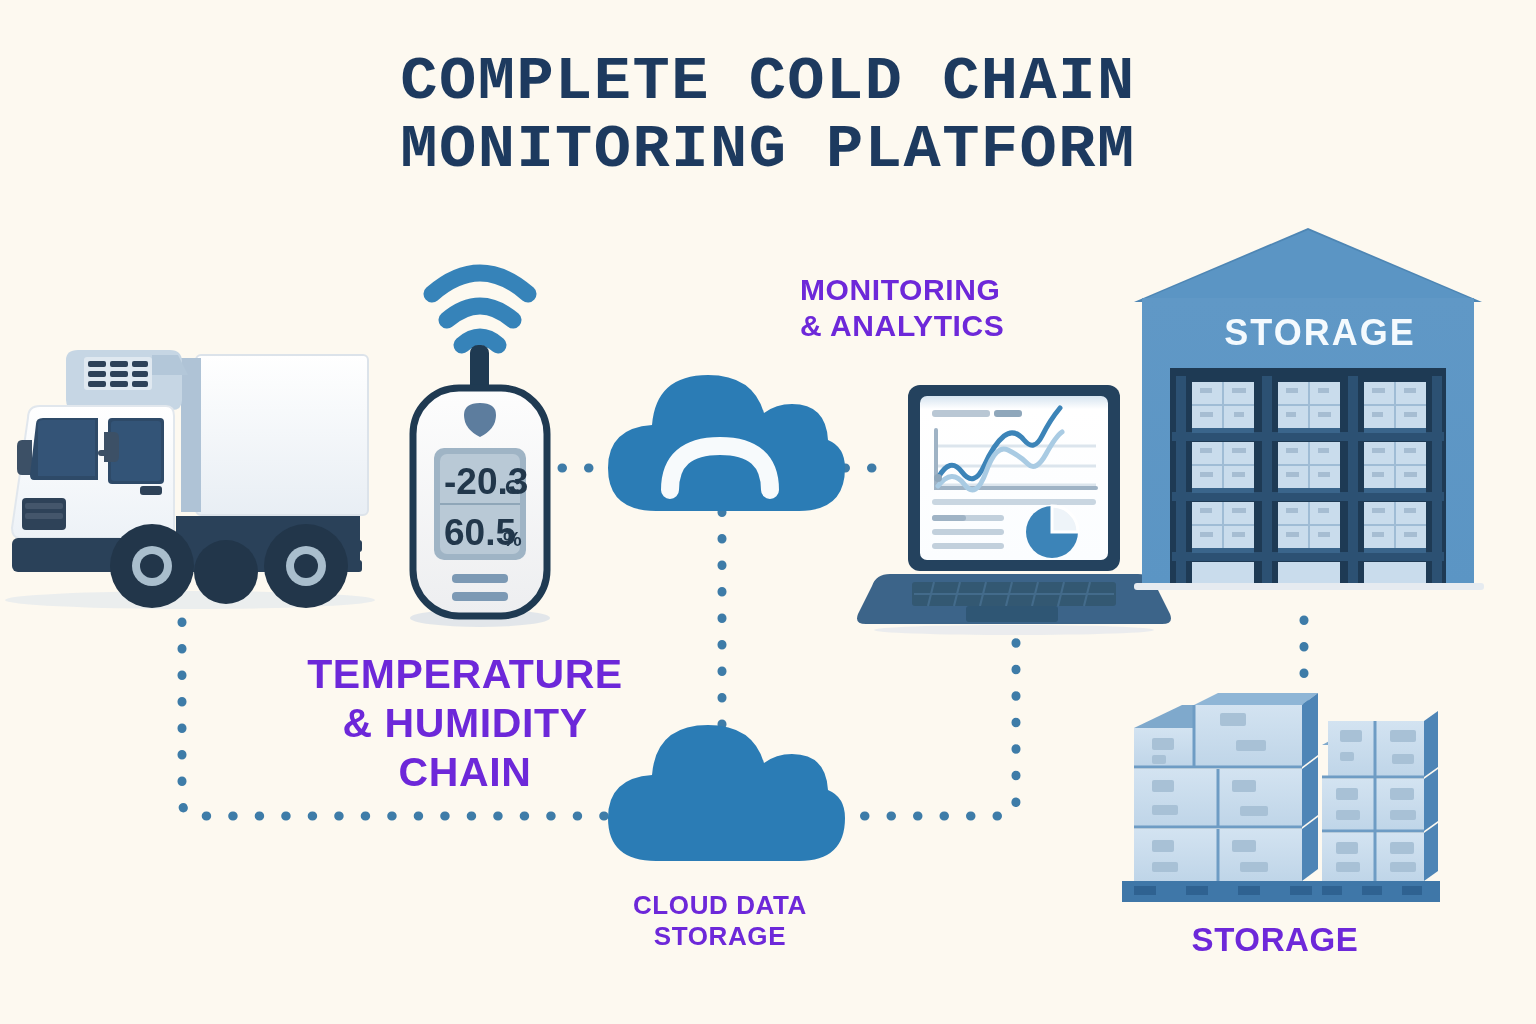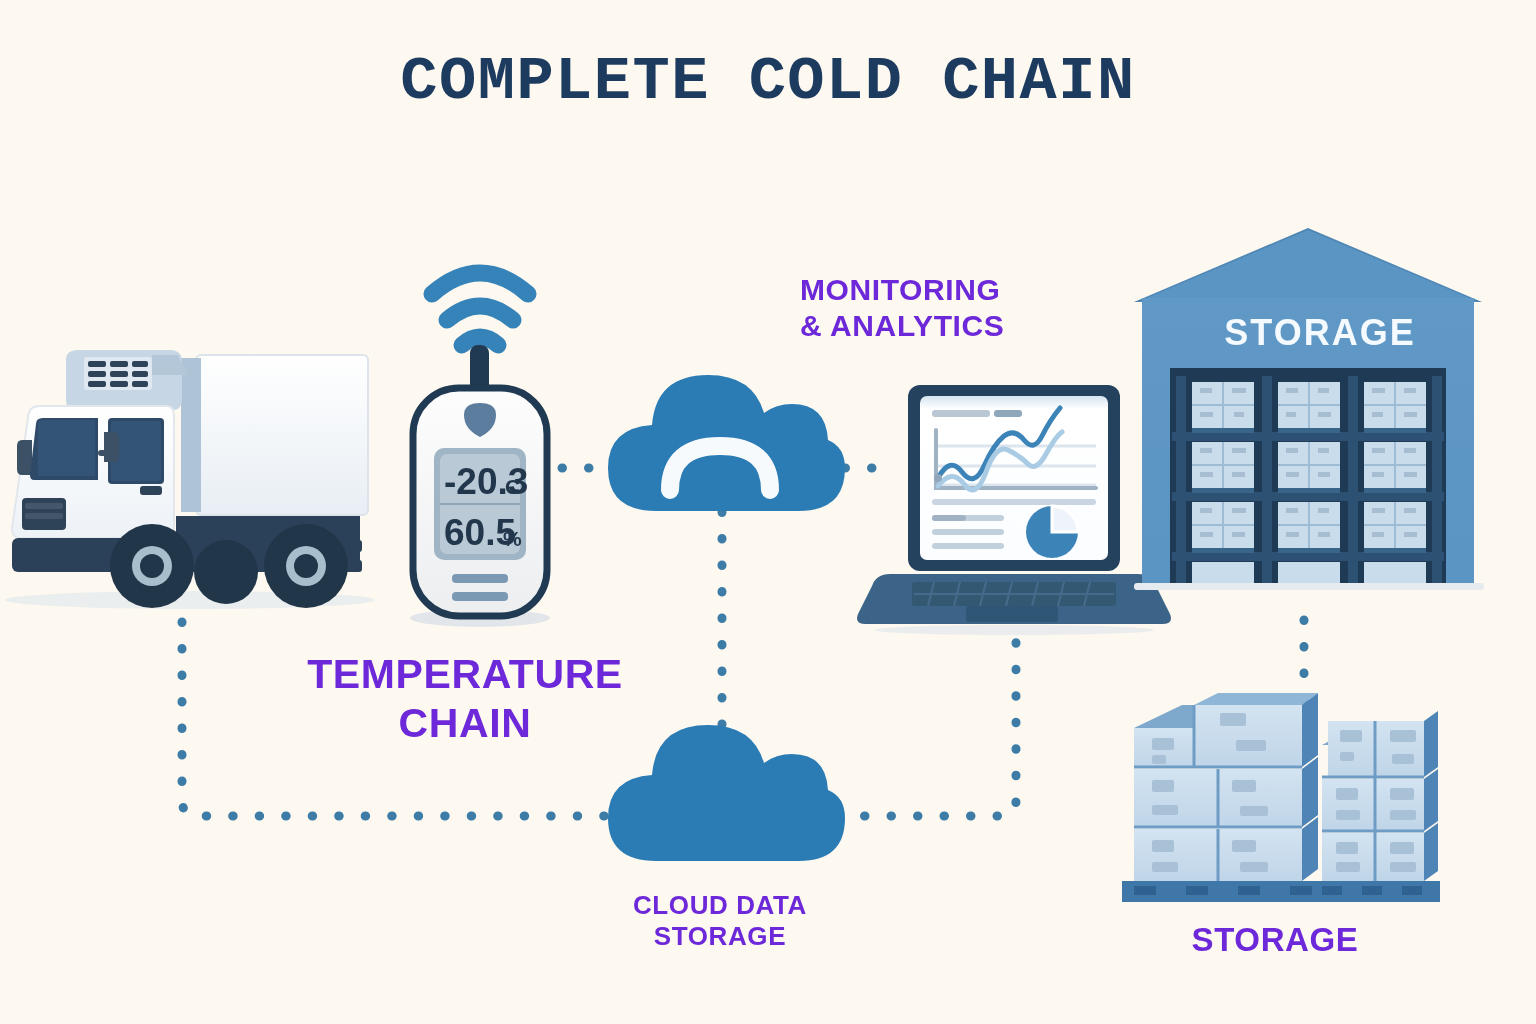--- a/index.html
+++ b/index.html
@@ -460,24 +460,26 @@
     <g font-family="Liberation Sans, sans-serif">
       <text id="svg-temp" x="444" y="494" font-size="37" font-weight="bold" fill="#22374B">-20.3</text>
       <text id="svg-tempu" x="505" y="494" font-size="21" font-weight="bold" fill="#22374B">C</text>
       <text id="svg-hum" x="444" y="545" font-size="37" font-weight="bold" fill="#22374B">60.5</text>
       <text id="svg-humu" x="503" y="546" font-size="21" font-weight="bold" fill="#22374B">%</text>
     </g>
   </svg>
 
   <div class="title-block">
     <span class="title-line">COMPLETE COLD CHAIN</span>
+    <span class="title-line">MONITORING PLATFORM</span>
   </div>
 
   <div class="cap" id="cap-sensor">
     <span>TEMPERATURE</span>
+    <span>&amp; HUMIDITY</span>
     <span>CHAIN</span>
   </div>
 
   <div class="cap" id="cap-monitor">
     <span>MONITORING</span>
     <span>&amp; ANALYTICS</span>
   </div>
 
   <div class="cap" id="cap-cloud">
     <span>CLOUD DATA</span>

